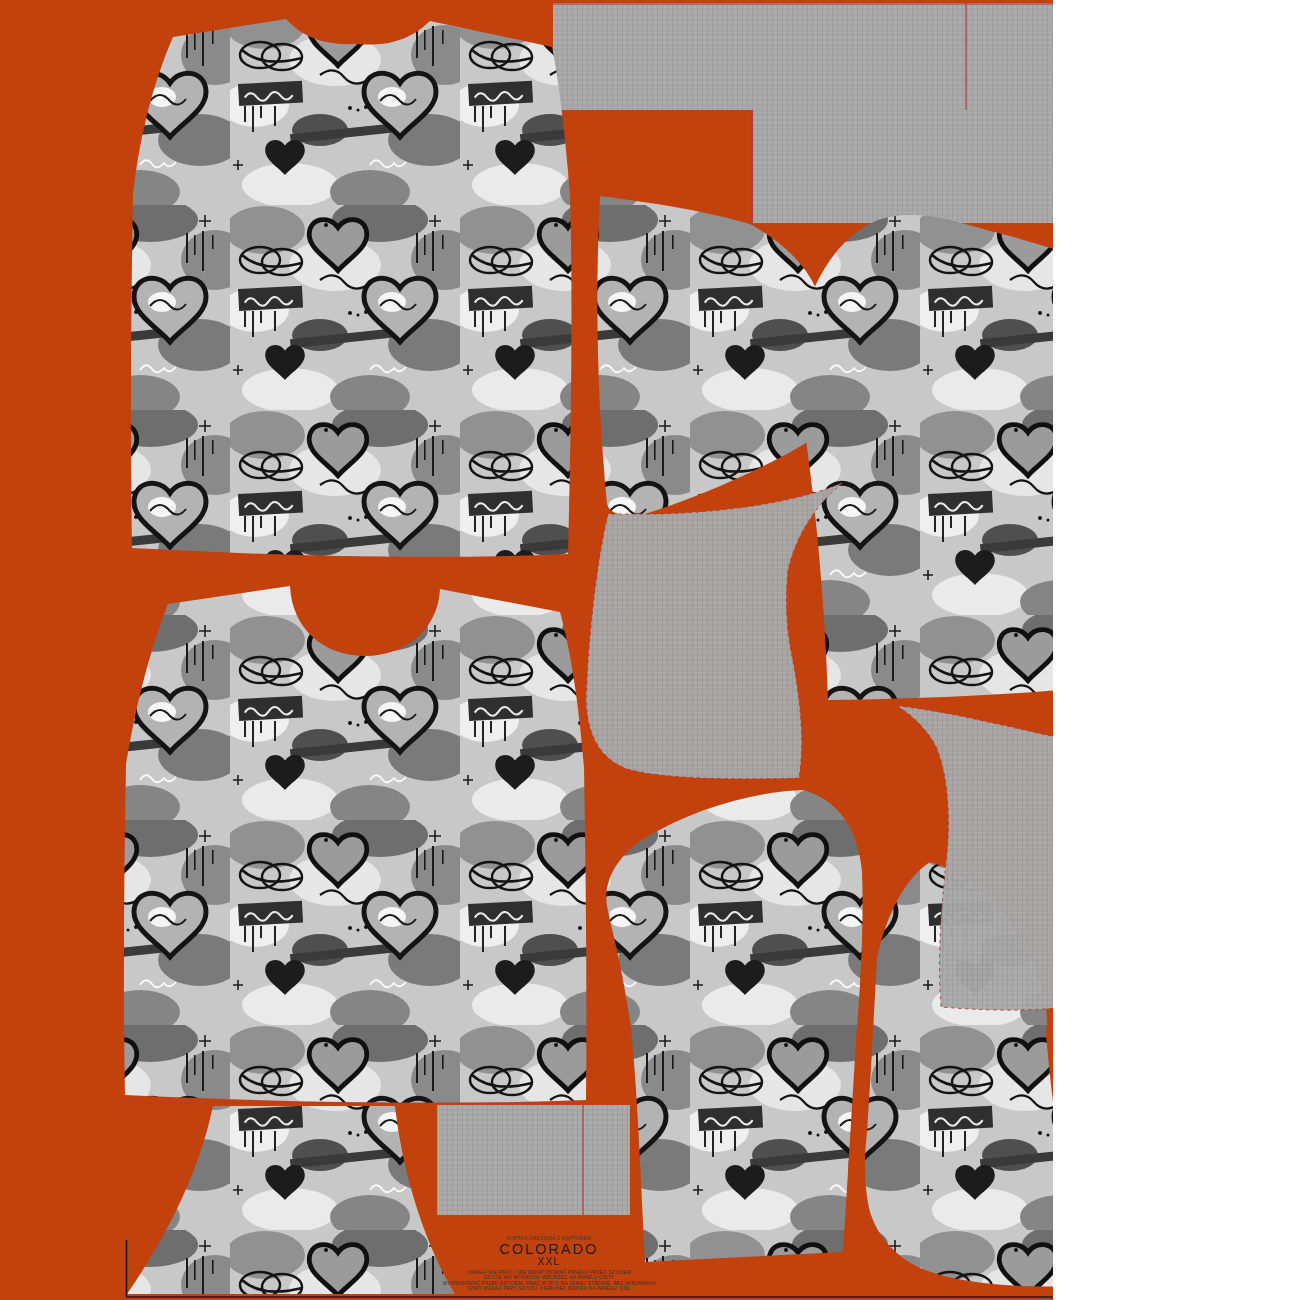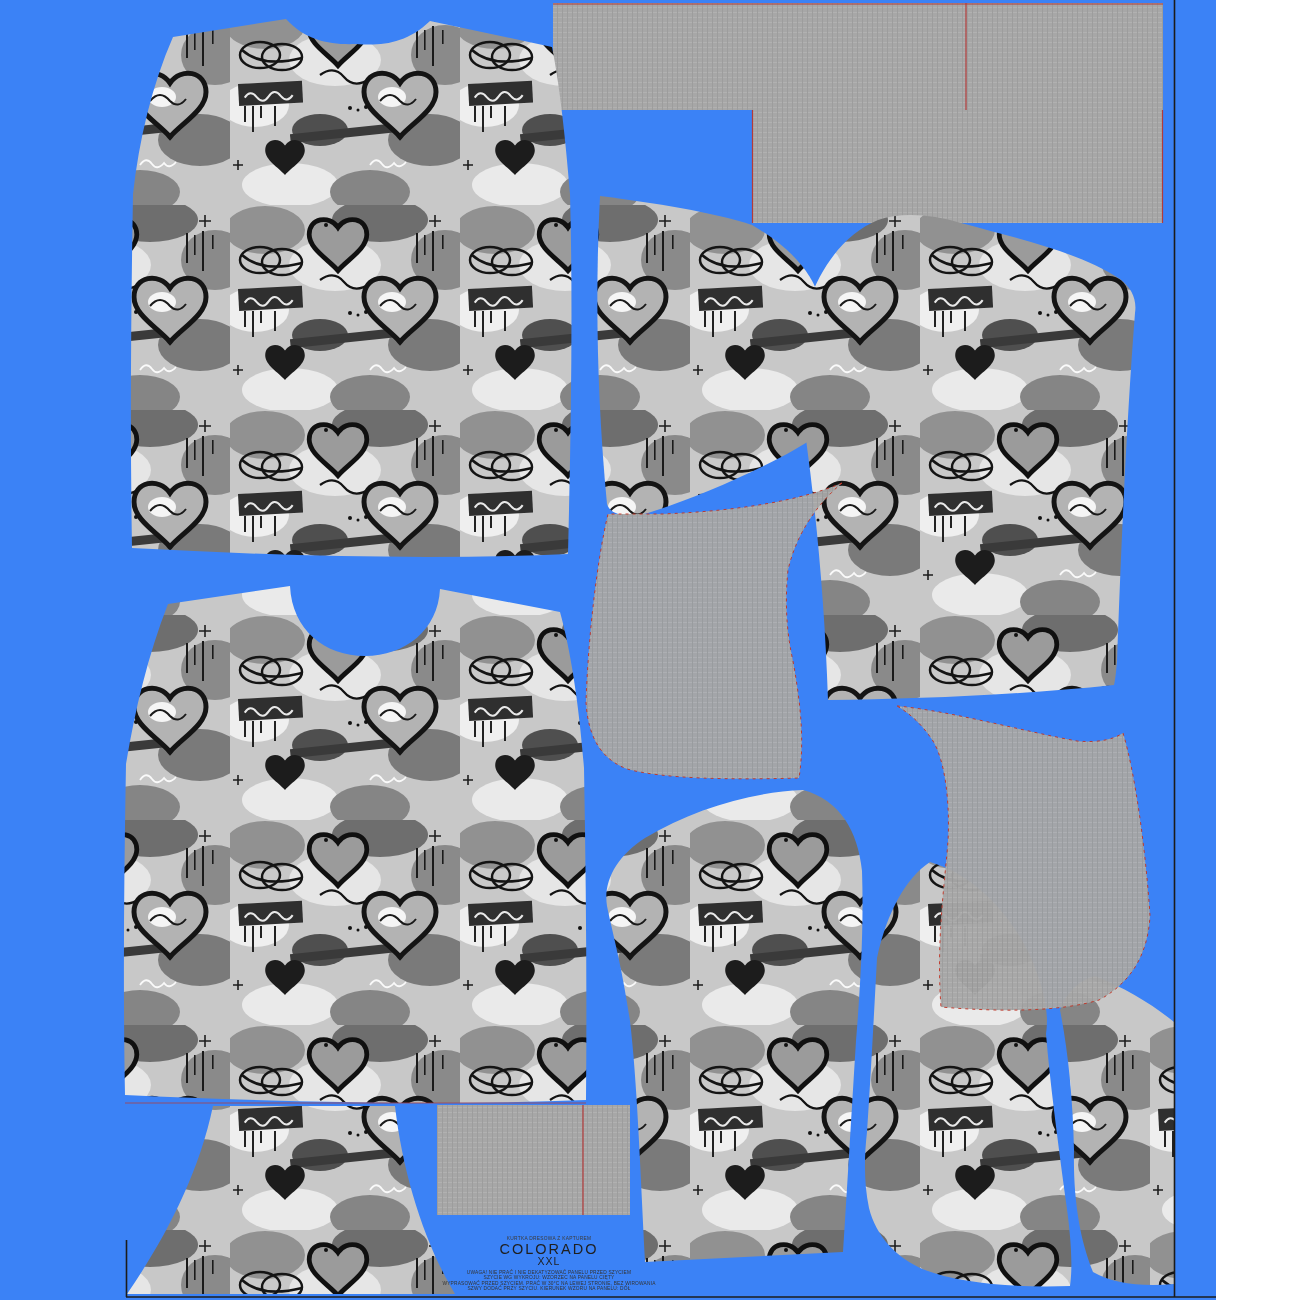--- a/index.html
+++ b/index.html
@@ -1,16 +1,16 @@
 <!DOCTYPE html>
 <html><head>
 <meta charset="utf-8">
 <style>
   html,body{margin:0;padding:0;background:#ffffff;}
-  .panel-wrap{position:relative;width:1216px;height:1300px;background:#3b82f6;overflow:hidden;
+  .panel-wrap{position:relative;width:1053px;height:1300px;background:#c2410c;overflow:hidden;
     font-family:"Liberation Sans", sans-serif;}
   svg{display:block;}
   text{font-family:"Liberation Sans", sans-serif;}
   .t-small{font-size:4.8px;fill:#3a3a3a;letter-spacing:.3px;}
   .t-name{font-size:14.5px;fill:#1f1f1f;letter-spacing:2px;}
   .t-size{font-size:10.5px;fill:#1f1f1f;letter-spacing:1px;}
   .t-care{font-size:4.8px;fill:#333333;letter-spacing:.2px;}
 </style>
 </head>
 <body>

